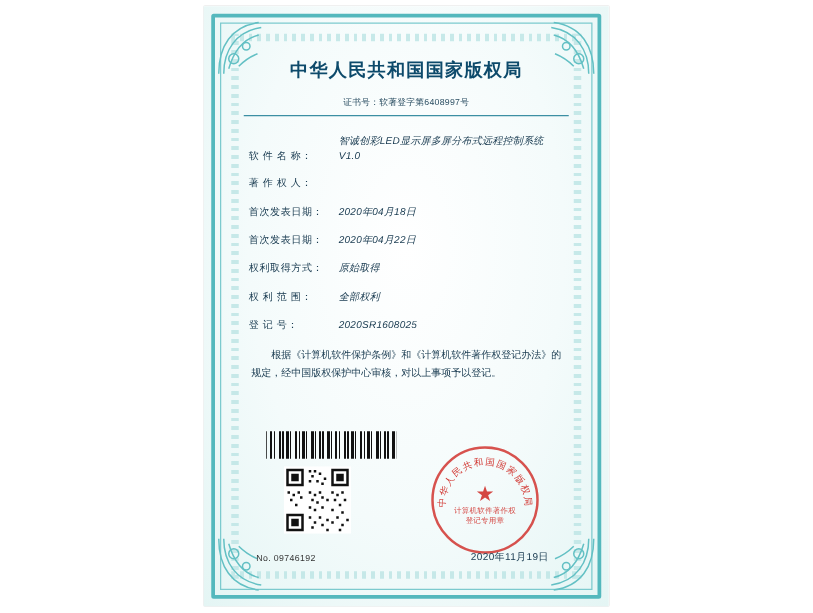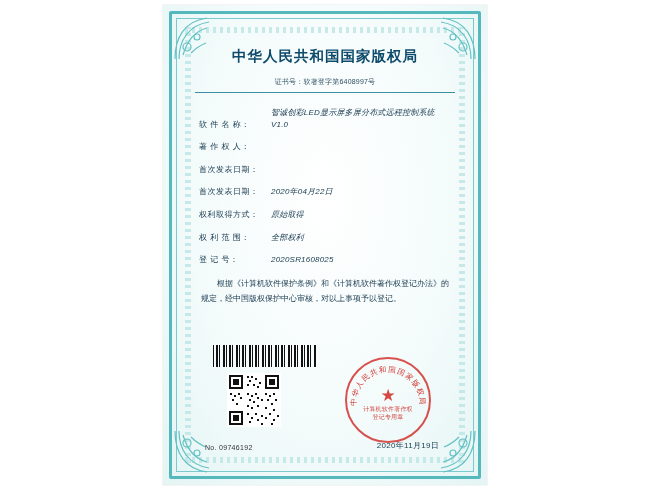--- a/index.html
+++ b/index.html
@@ -286,20 +286,21 @@
             <span class="v2">V1.0</span>
           </div>
         </div>
 
         <div class="row">
           <div class="lbl">著 作 权 人：</div>
         </div>
 
         <div class="row">
           <div class="lbl">首次发表日期：</div>
+          <div class="val">2020年04月18日</div>
         </div>
 
         <div class="row">
           <div class="lbl">首次发表日期：</div>
           <div class="val">2020年04月22日</div>
         </div>
 
         <div class="row">
           <div class="lbl">权利取得方式：</div>
           <div class="val">原始取得</div>

